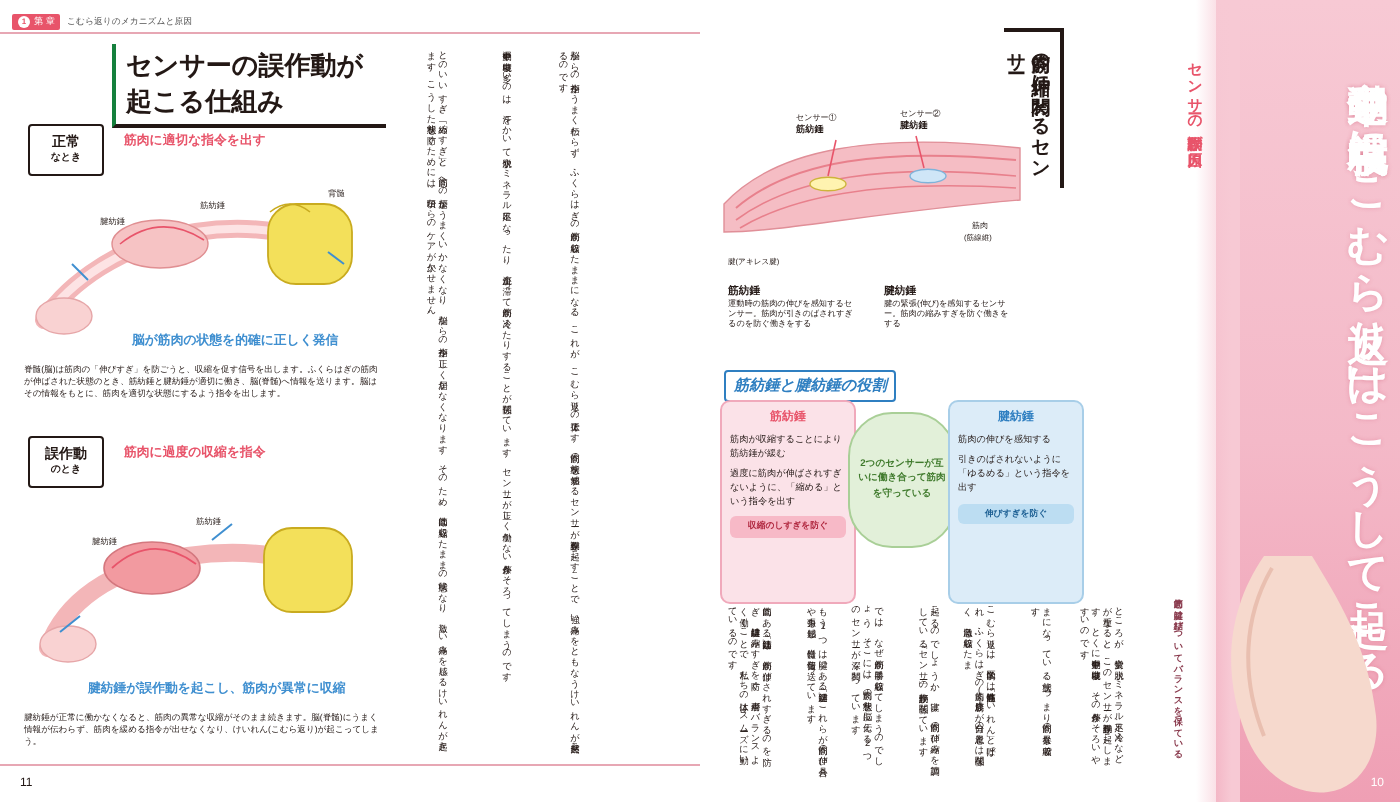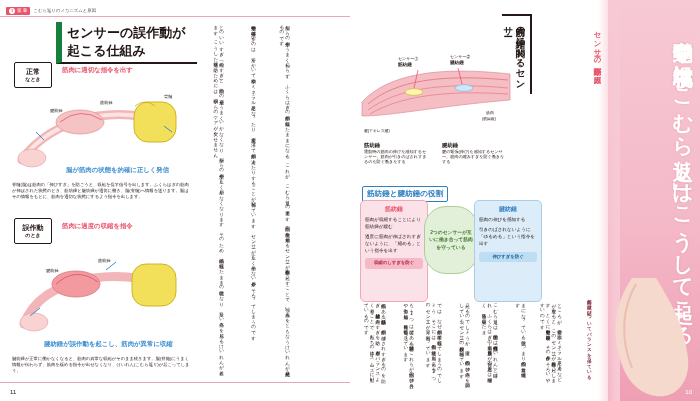--- a/index.html
+++ b/index.html
@@ -28,21 +28,21 @@
     background:#e8546a;color:#fff;font-size:4.6px;padding:1px 3px;border-radius:1px;
     display:flex;align-items:center;gap:2px;
   }
   .tab-num{background:#fff;color:#e8546a;border-radius:50%;width:6px;height:6px;
     display:flex;align-items:center;justify-content:center;font-size:4px;font-weight:bold;}
   .tab-text{font-size:4.4px;color:#555;}
   .hdr-line{position:absolute;left:0;top:16px;width:350px;height:1px;background:#e7a7b4;}
   .left-title{
     position:absolute;left:56px;top:22px;width:130px;
     font-size:13px;font-weight:bold;color:#231815;line-height:1.35;
-    border-left:6px solid #15803d;border-bottom:2px solid #231815;
+    border-left:2px solid #15803d;border-bottom:2px solid #231815;
     padding:2px 0 3px 5px;
   }
   .panel{position:absolute;}
   .state-label{
     width:36px;height:24px;border:1px solid #231815;border-radius:2px;background:#fff;
     display:flex;flex-direction:column;align-items:center;justify-content:center;
     font-size:7px;font-weight:bold;line-height:1.25;
   }
   .state-label small{font-size:5px;font-weight:bold;}
   .cap-red{color:#e8546a;font-size:6.4px;font-weight:bold;}
@@ -199,21 +199,21 @@
 
     <div style="position:absolute;left:14px;top:142px;width:66px;">
       <div style="font-size:5.4px;font-weight:bold;color:#231815;">筋紡錘</div>
       <div class="tiny">運動時の筋肉の伸びを感知するセンサー。筋肉が引きのばされすぎるのを防ぐ働きをする</div>
     </div>
     <div style="position:absolute;left:92px;top:142px;width:66px;">
       <div style="font-size:5.4px;font-weight:bold;color:#231815;">腱紡錘</div>
       <div class="tiny">腱の緊張(伸び)を感知するセンサー。筋肉の縮みすぎを防ぐ働きをする</div>
     </div>
 
-    <div style="position:absolute;left:12px;top:182px;">
+    <div style="position:absolute;left:12px;top:182px;font-style:italic;">
       <span class="blue-head">筋紡錘と腱紡錘の役割</span>
     </div>
 
     <div class="card card-pink" style="position:absolute;left:10px;top:200px;width:58px;height:92px;">
       <div class="ttl-red" style="font-size:6px;text-align:center;">筋紡錘</div>
       <div style="margin-top:3px;">筋肉が収縮することにより筋紡錘が緩む</div>
       <div style="margin-top:3px;">過度に筋肉が伸ばされすぎないように、「縮める」という指令を出す</div>
       <div class="pill pill-red" style="margin-top:4px;">収縮のしすぎを防ぐ</div>
     </div>
 

